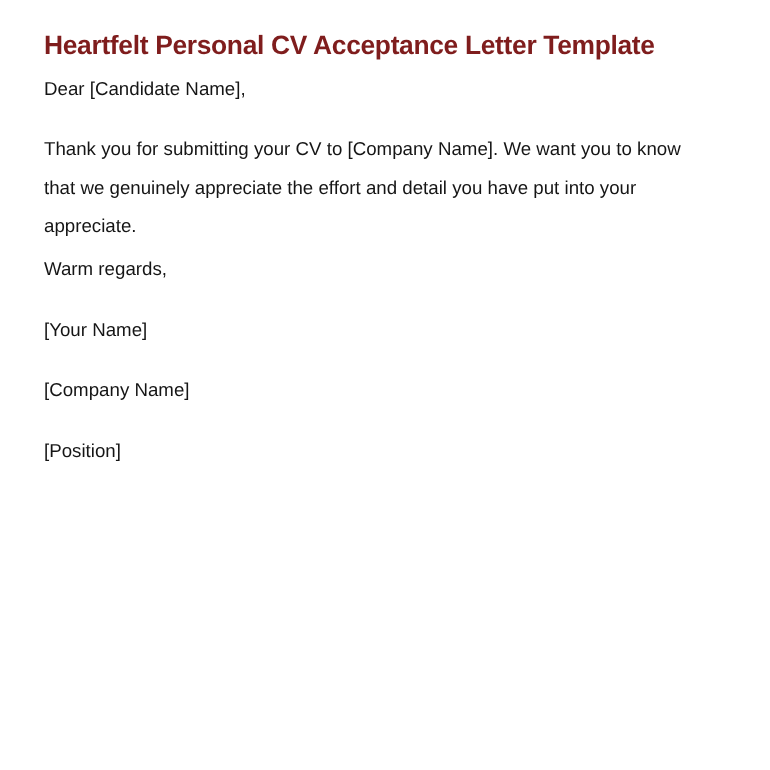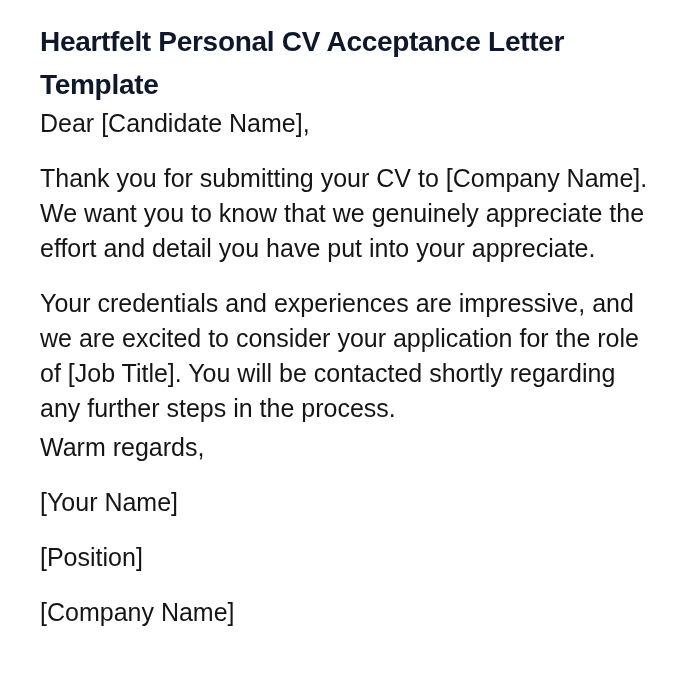--- a/index.html
+++ b/index.html
@@ -16,43 +16,42 @@
       color: #111111;
     }
     .doc {
       position: absolute;
       left: 40px;
       top: 20px;
       width: 610px;
     }
     .title {
       font-weight: bold;
-      font-size: 28px;
+      font-size: 24px;
       line-height: 43px;
       margin: 0 0 0 0;
       letter-spacing: -0.3px;
-      color: #0f172a;
+      color: #7f1d1d;
     }
     .para {
-      font-size: 25px;
+      font-size: 17px;
       line-height: 35px;
       margin: 0;
       color: #151515;
     }
     .greeting { margin-top: 0px; }
     .p1 { margin-top: 20px; }
     .p2 { margin-top: 20px; }
     .closing { margin-top: 4px; }
     .sig { margin-top: 20px; }
   </style>
 </head>
 <body>
 
 <div class="doc">
   <h1 class="title">Heartfelt Personal CV Acceptance Letter Template</h1>
   <p class="para greeting">Dear [Candidate Name],</p>
   <p class="para p1">Thank you for submitting your CV to [Company Name]. We want you to know that we genuinely appreciate the effort and detail you have put into your appreciate.</p>
-  <p class="para p2">Your credentials and experiences are impressive, and we are excited to consider your application for the role of [Job Title]. You will be contacted shortly regarding any further steps in the process.</p>
   <p class="para closing">Warm regards,</p>
   <p class="para sig">[Your Name]</p>
+  <p class="para sig">[Company Name]</p>
   <p class="para sig">[Position]</p>
-  <p class="para sig">[Company Name]</p>
 </div>
 
 </body></html>

